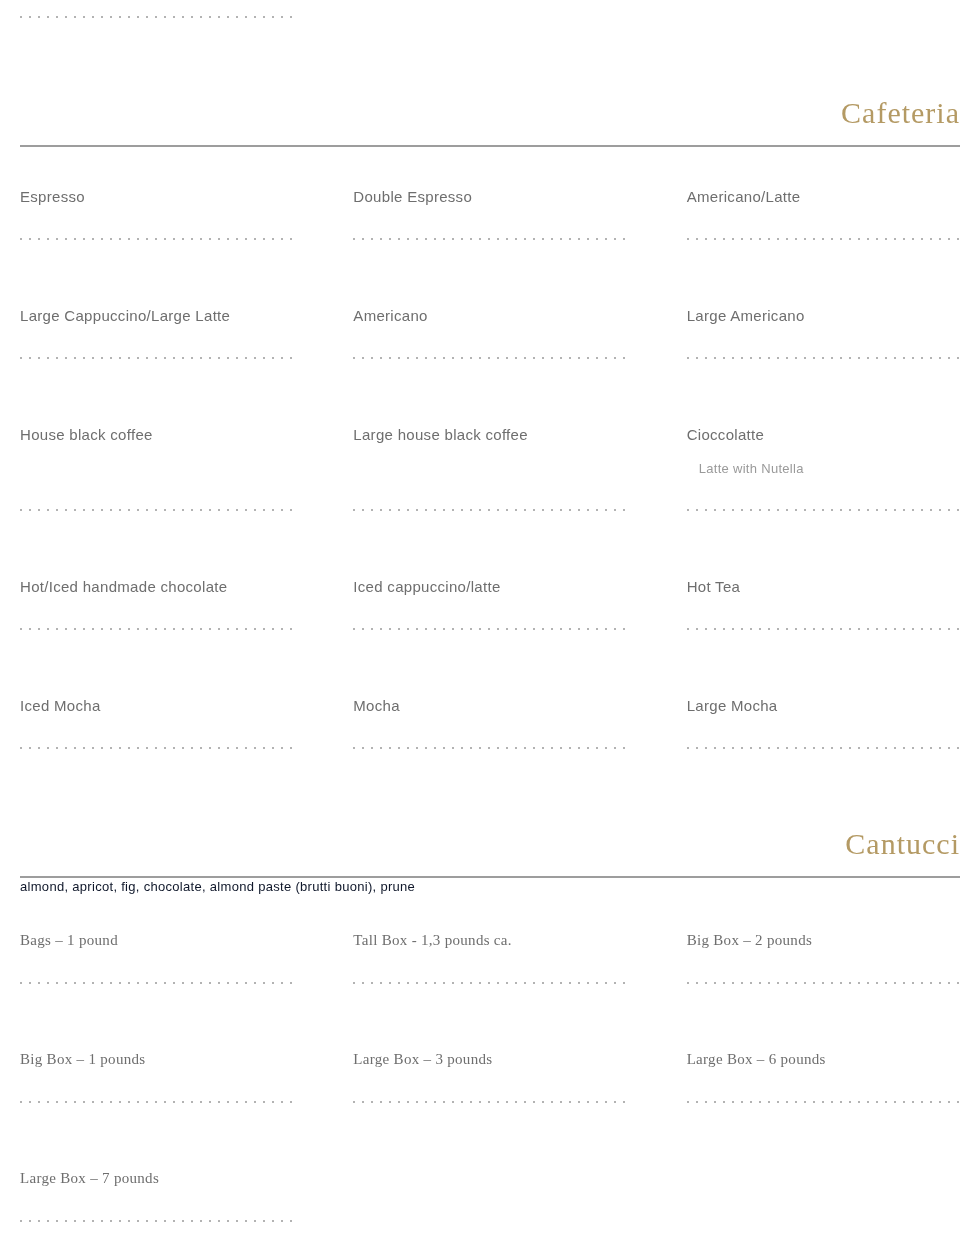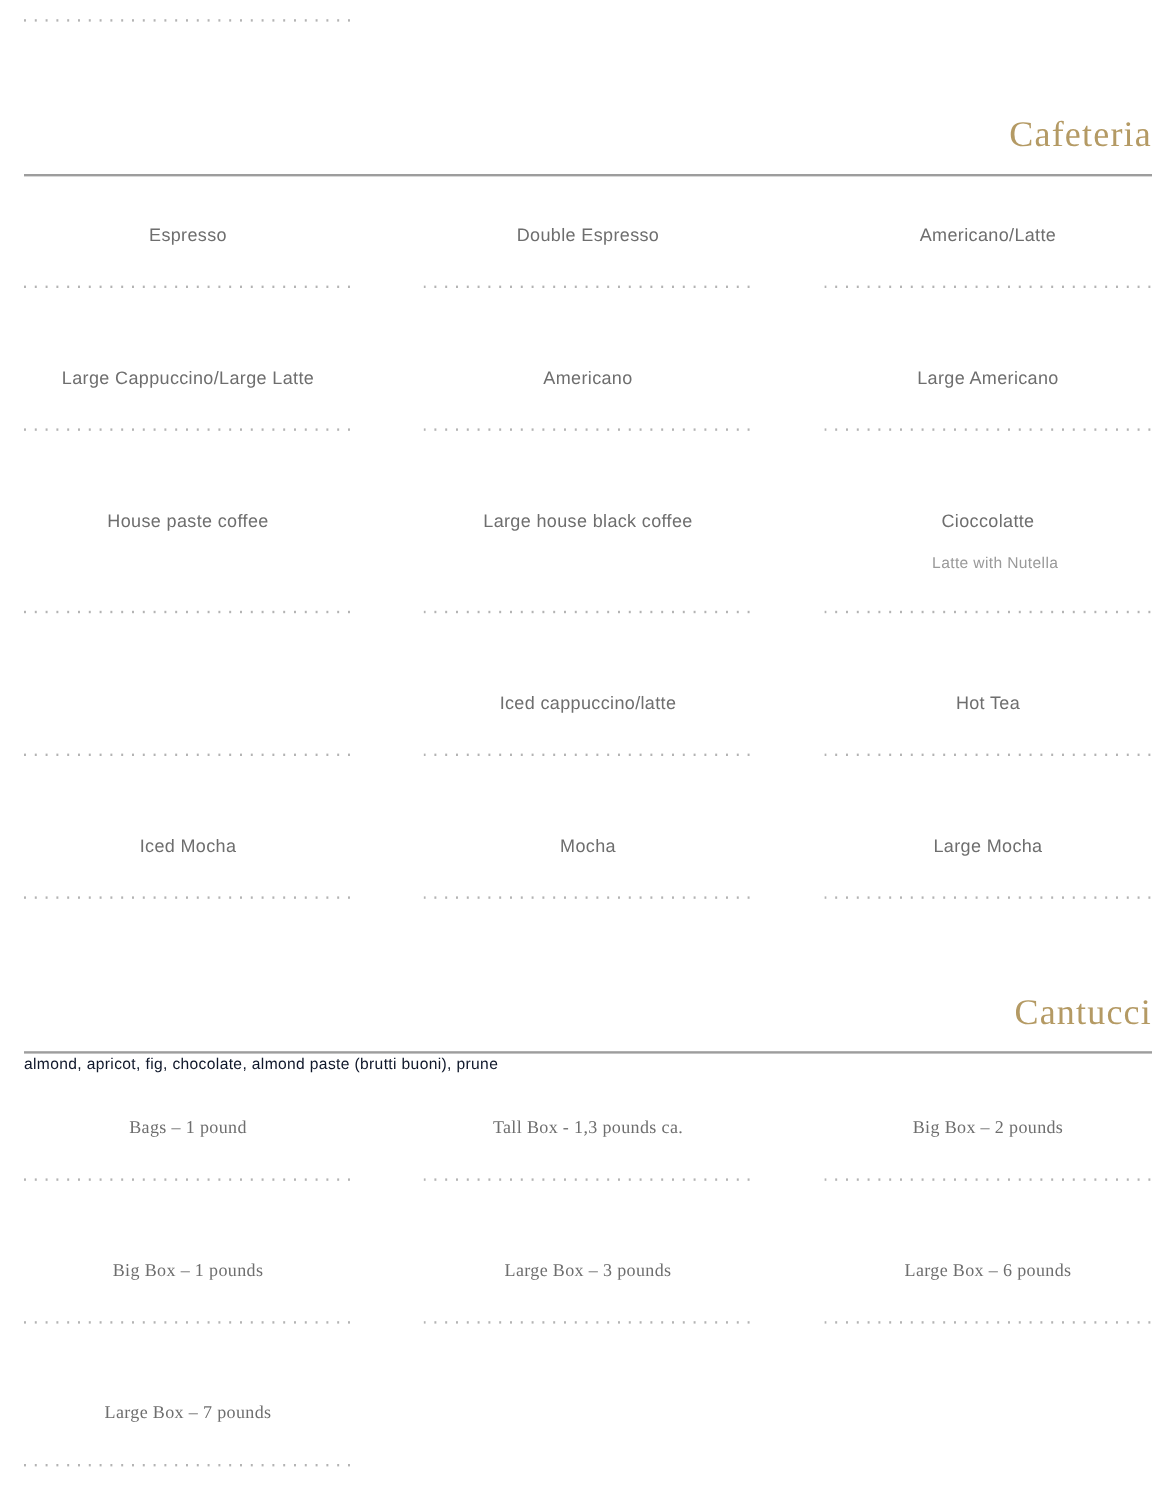--- a/index.html
+++ b/index.html
@@ -62,21 +62,20 @@
   .menu-grid.after-desc {
     margin-top: 36px;
     font-family: Liberation Serif, serif;
   }
   .menu-item {
     display: flex;
     flex-direction: column;
   }
   .item-text {
     margin-bottom: 32px;
-    text-align: center;
   }
   .item-name {
     font-size: 15px;
     line-height: 19px;
     font-weight: 300;
     color: #6e6e6e;
     letter-spacing: 0.3px;
   }
   .item-desc {
     margin-top: 16px;
@@ -133,38 +132,41 @@
             <div class="dots"></div>
           </article>
           <article class="menu-item">
             <div class="item-text">
               <div class="item-name">Large Americano</div>
             </div>
             <div class="dots"></div>
           </article>
           <article class="menu-item">
             <div class="item-text">
-              <div class="item-name">House paste coffee</div>
+              <div class="item-name">House black coffee</div>
             </div>
             <div class="dots"></div>
           </article>
           <article class="menu-item">
             <div class="item-text">
               <div class="item-name">Large house black coffee</div>
             </div>
             <div class="dots"></div>
           </article>
           <article class="menu-item">
             <div class="item-text">
               <div class="item-name">Cioccolatte</div>
               <div class="item-desc">Latte with Nutella</div>
             </div>
             <div class="dots"></div>
           </article>
           <article class="menu-item">
+            <div class="item-text">
+              <div class="item-name">Hot/Iced handmade chocolate</div>
+            </div>
             <div class="dots"></div>
           </article>
           <article class="menu-item">
             <div class="item-text">
               <div class="item-name">Iced cappuccino/latte</div>
             </div>
             <div class="dots"></div>
           </article>
           <article class="menu-item">
             <div class="item-text">

